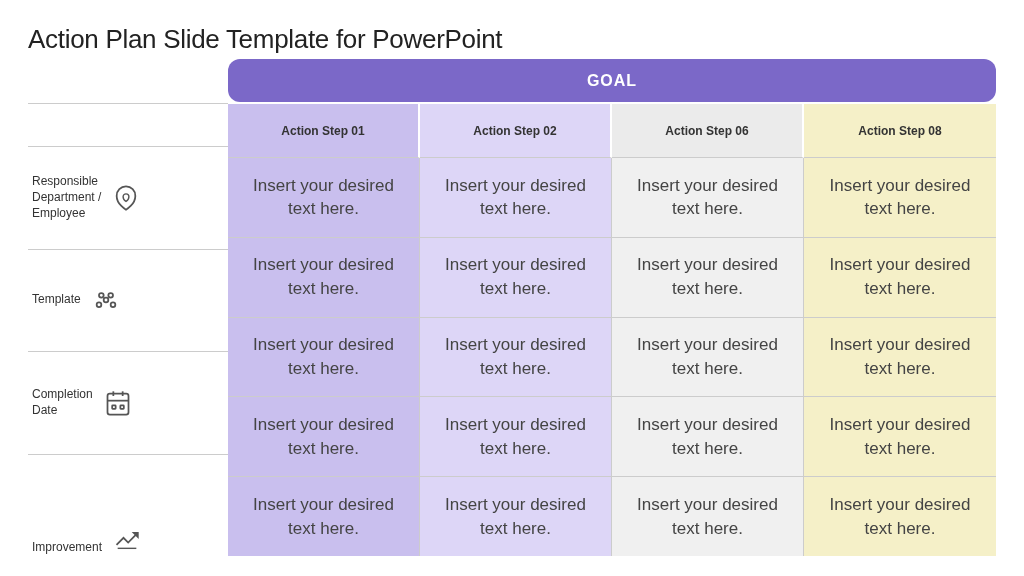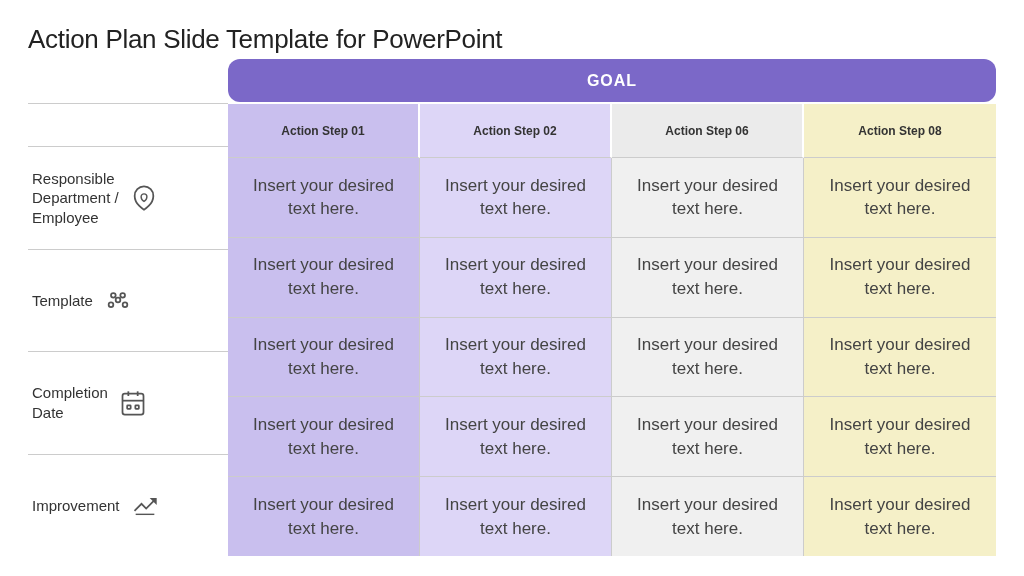--- a/index.html
+++ b/index.html
@@ -48,21 +48,21 @@
     }
     .label-row {
       display: flex;
       align-items: center;
       gap: 8px;
       border-bottom: 1px solid #ccc;
       padding: 0 4px;
       flex: 1;
     }
     .label-text {
-      font-size: 15px;
+      font-size: 12px;
       color: #333;
       line-height: 1.3;
     }
     .icon-cell {
       width: 34px;
       height: 34px;
       flex-shrink: 0;
       display: flex;
       align-items: center;
       justify-content: center;
@@ -192,21 +192,21 @@
             <rect x="3" y="4" width="18" height="18" rx="2"></rect>
             <line x1="16" y1="2" x2="16" y2="6"></line>
             <line x1="8" y1="2" x2="8" y2="6"></line>
             <line x1="3" y1="10" x2="21" y2="10"></line>
             <rect x="7" y="14" width="3" height="3" rx="0.5"></rect>
             <rect x="14" y="14" width="3" height="3" rx="0.5"></rect>
           </svg>
         </div>
       </div>
 
-      <div class="label-row" style="border-bottom:none;">
+      <div class="label-row" style="border-bottom:none;align-items:flex-end;">
         <span class="label-text">Improvement</span>
         <div class="icon-cell">
           <svg viewBox="0 0 24 24">
             <polyline points="3,17 9,11 13,15 21,7"></polyline>
             <polygon points="16,6 22,6 22,12" fill="#555" stroke="none"></polygon>
             <path d="M4 20h16" stroke-width="1.2"></path>
           </svg>
         </div>
       </div>
     </div>

